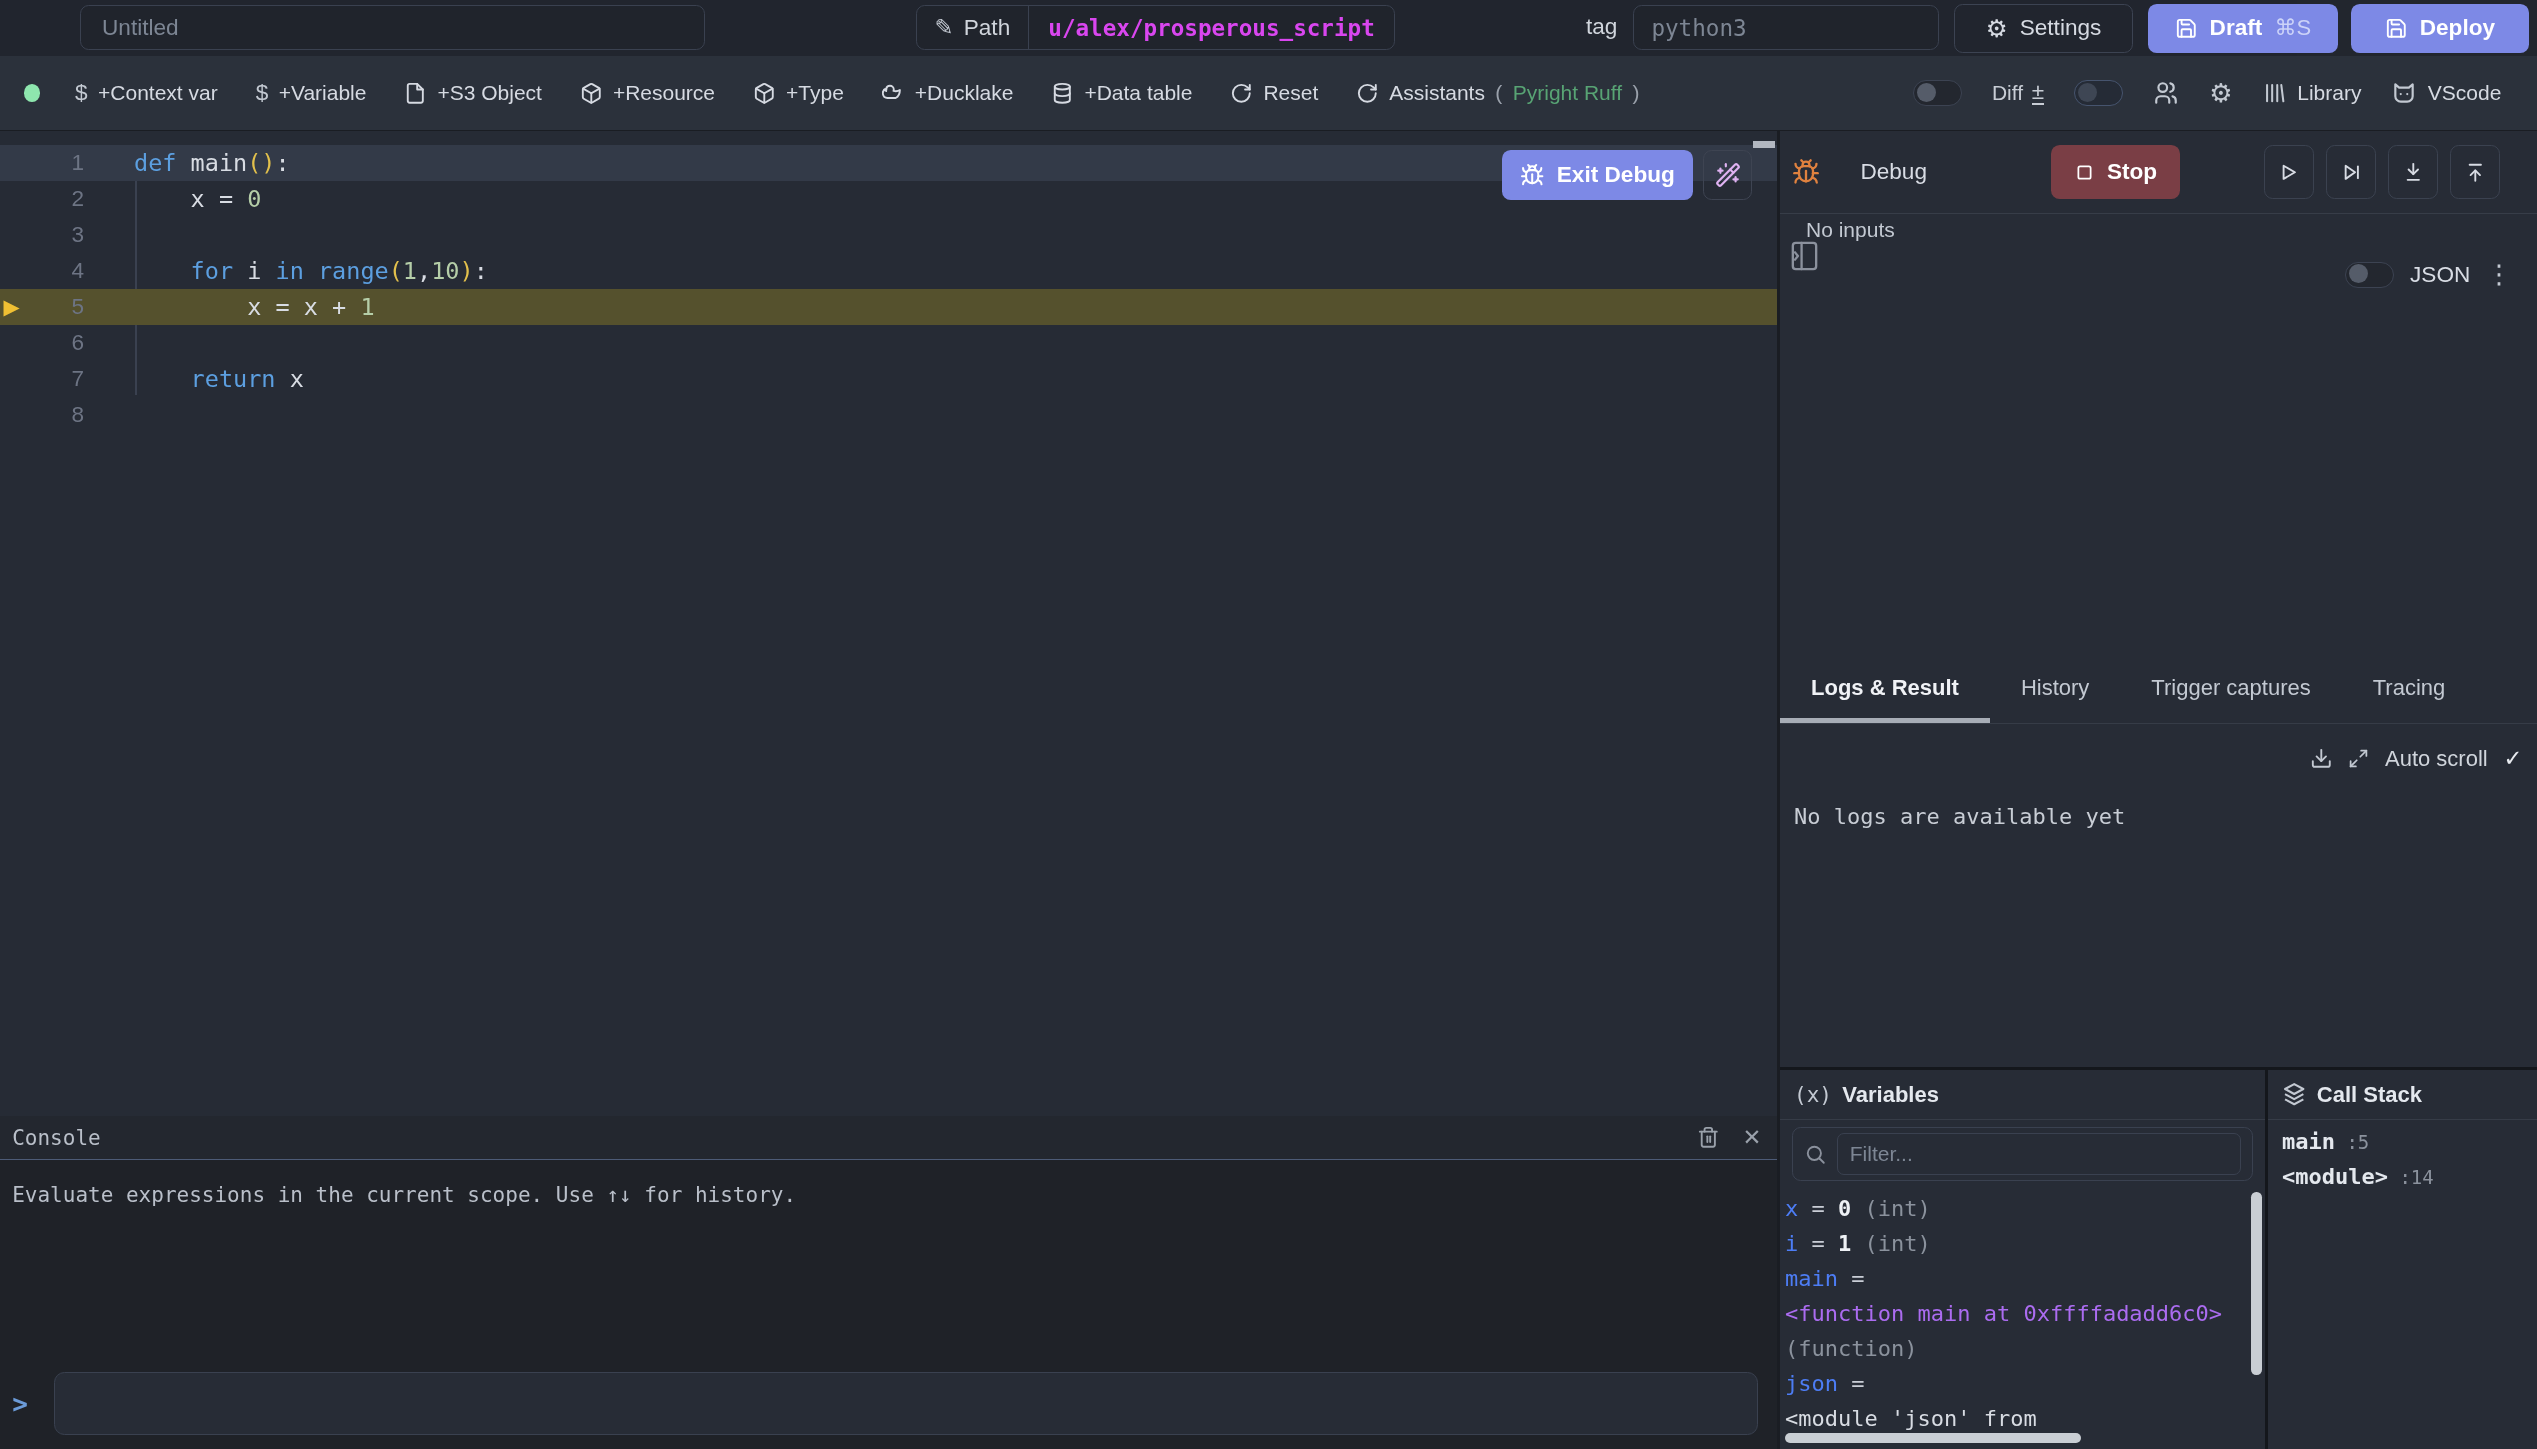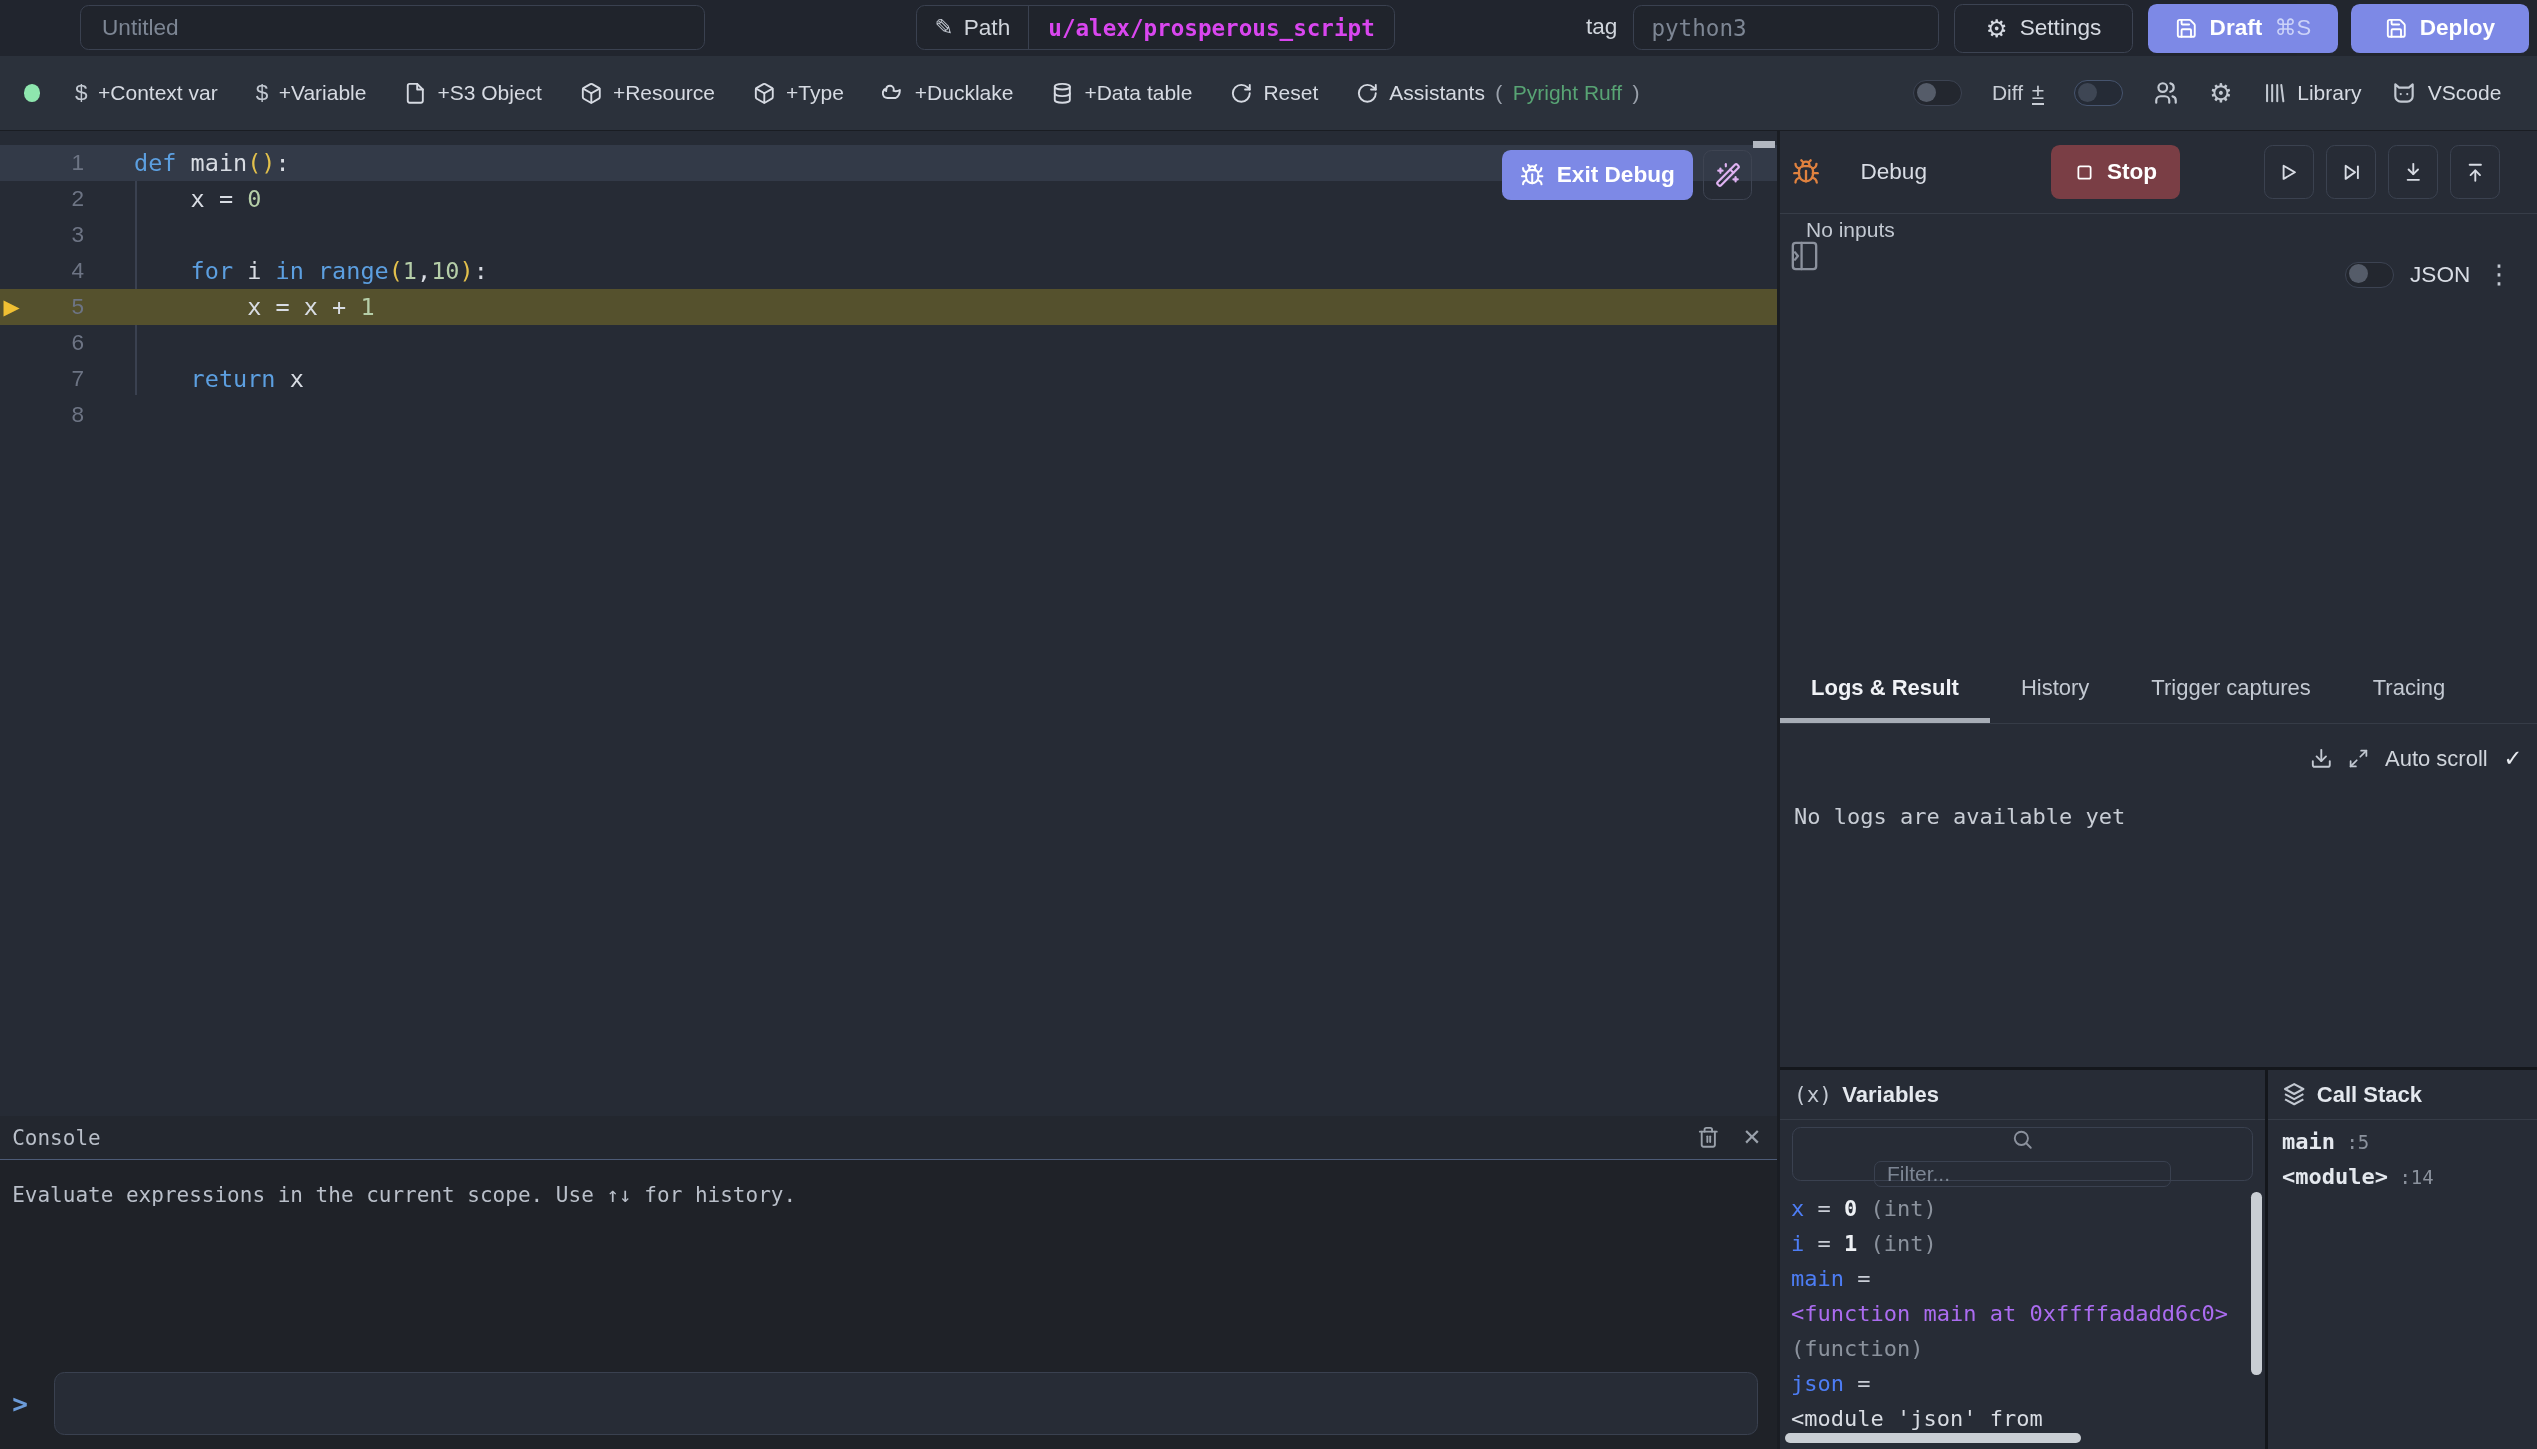--- a/index.html
+++ b/index.html
@@ -120,25 +120,25 @@
 
   #bottom-panels { position:absolute; left:0; top:936px; width:757px; height:383px; border-top:3.5px solid #14171c;
     display:flex; }
   #vars-col { width:485px; position:relative; }
   #stack-col { flex:1; position:relative; border-left:3.5px solid #14171c; }
   .panel-hdr { height:50px; display:flex; align-items:center; gap:10.4px; padding-left:14px; border-bottom:1.7px solid #363c47; }
   .panel-hdr .ic { color:#c3c9d2; display:flex; }
   .panel-hdr .ttl { font-size:22px; font-weight:bold; color:#e4e8ee; }
   #var-glyph { font-size:21px; color:#c3c9d2; font-family:"DejaVu Sans Mono", monospace; }
   #filter-wrap { margin:7px 12.2px 0 12.2px; height:54px; border:1.7px solid #3a4150; border-radius:8.7px;
-    display:flex; align-items:center; gap:10.4px; padding:0 10.4px;flex-direction:column; }
+    display:flex; align-items:center; gap:10.4px; padding:0 10.4px; }
   #filter-input { flex:1; height:42px; border:1.7px solid #3a4150; border-radius:7px; background:transparent;
     outline:none; color:#e6e9ee; font-size:21px; padding:0 12.2px; }
   #filter-input::placeholder { color:#7d8694; }
-  #var-list { margin-top:10.4px; padding-left:11px; }
+  #var-list { margin-top:10.4px; padding-left:5px; }
   .vrow { height:35px; line-height:35px; font-size:22px; white-space:nowrap; overflow:hidden; }
   .seg-name { color:#4d7df5; } .seg-eq { color:#c9ced6; } .seg-val { color:#eef1f5; font-weight:bold; }
   .seg-dim { color:#8b929d; } .seg-func { color:#ab6cf0; } .seg-mod { color:#d8dce3; }
   #var-vscroll { position:absolute; right:3.5px; top:122px; width:10.4px; height:183px; background:#c9ced4; border-radius:5.2px; }
   #var-hscroll { position:absolute; left:5.2px; bottom:7px; width:296px; height:10.4px; background:#c9ced4; border-radius:5.2px; }
   #stack-list { padding:3.5px 0 0 14px; }
   .frame { height:35px; line-height:35px; font-size:22px; cursor:pointer; }
   .frame .fname { color:#e4e8ee; font-weight:bold; }
   .frame .fline { color:#8b929d; font-size:19px; }
 </style>

